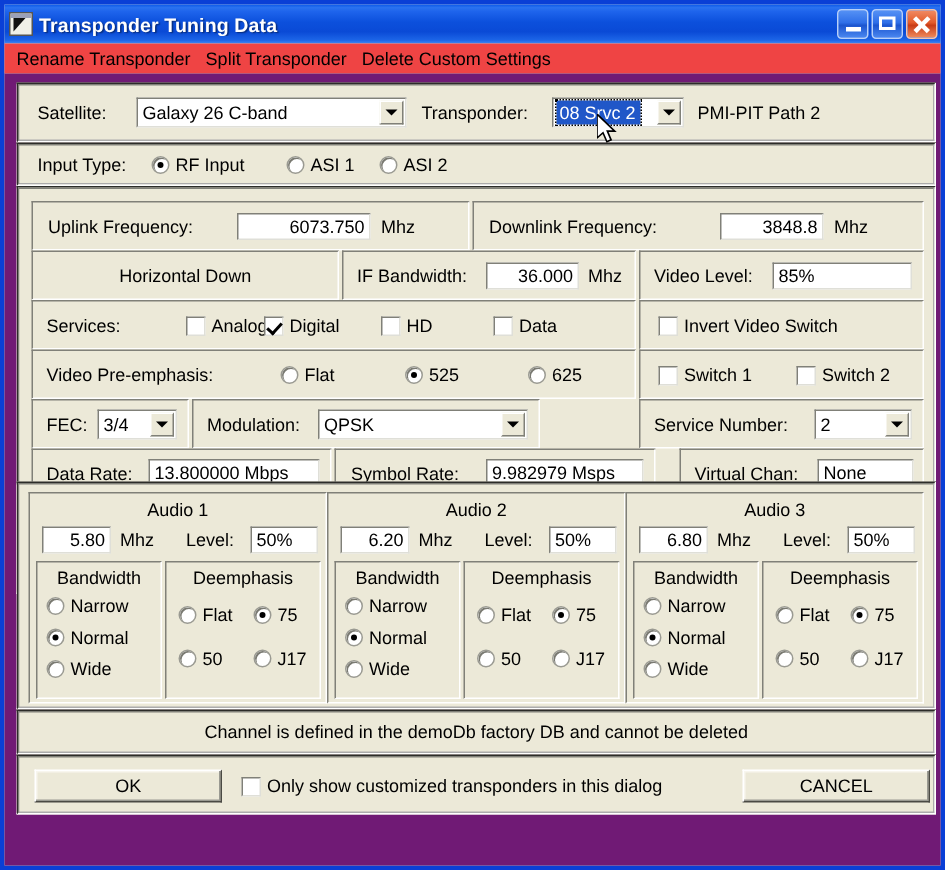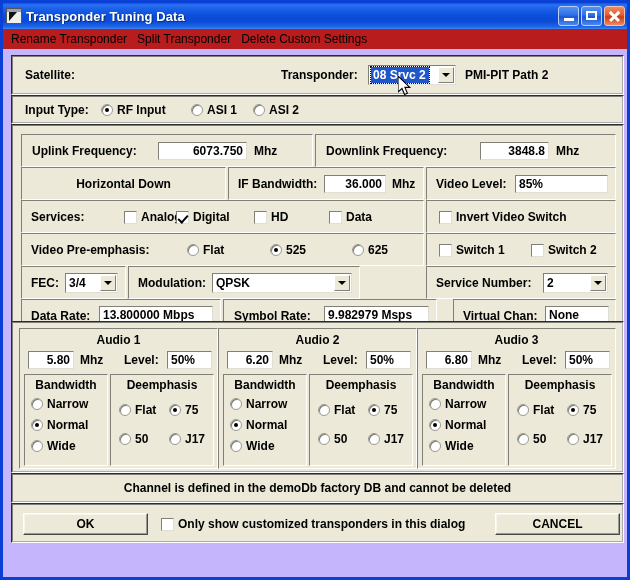--- a/index.html
+++ b/index.html
@@ -104,41 +104,40 @@
     position:absolute; left:3px; top:8px;
     width:13px; height:2.5px; background:#fff;
   }
   .win-btn.close .x1 { transform: rotate(45deg); }
   .win-btn.close .x2 { transform: rotate(-45deg); }
 
   
   #menubar {
     flex: 0 0 20px;
     height: 20px;
-    background: #b91c1c;
+    background: #ef4444;
     display: flex;
     align-items: center;
     padding-left: 4px;
     box-sizing: border-box;
   }
   .menu-item {
     font-size: 12px;
     padding: 1px 6px 2px 4px;
     white-space: nowrap;
     cursor: default;
   }
 
   
   #client {
     flex: 1 1 auto;
     position: relative;
-    background: #c4b5fd;
+    background: #701a75;
     padding: 0 4px 0 4px;
     box-sizing: border-box;
-    font-weight: bold;
   }
 
   
   .panel {
     border: 2px groove #ece9d8;
     border-top-color: #808078;
     border-left-color: #808078;
     border-right-color: #ffffff;
     border-bottom-color: #ffffff;
     background: #ece9d8;
@@ -308,20 +307,24 @@
   <div id="menubar">
     <div class="menu-item">Rename Transponder</div>
     <div class="menu-item">Split Transponder</div>
     <div class="menu-item">Delete Custom Settings</div>
   </div>
 
   <div id="client">
 
     <div class="panel" style="left:8px; top:6px; width:613px; height:40px;">
       <span class="lbl" style="position:absolute; left:12px; top:11px;">Satellite:</span>
+      <div class="combo" style="left:78px; top:8px; width:180px;">
+        <span>Galaxy 26  C-band</span>
+        <span class="arrow"></span>
+      </div>
       <span class="lbl" style="position:absolute; left:268px; top:11px;">Transponder:</span>
       <div class="combo" style="left:355px; top:8px; width:88px; padding-left:2px;">
         <span class="sel-text">08 Srvc 2</span>
         <span class="arrow"></span>
       </div>
       <span class="lbl" style="position:absolute; left:452px; top:11px;">PMI-PIT Path 2</span>
     </div>
 
     <div class="panel" style="left:8px; top:46px; width:613px; height:29px;">
       <span class="lbl" style="position:absolute; left:12px; top:6px;">Input Type:</span>

